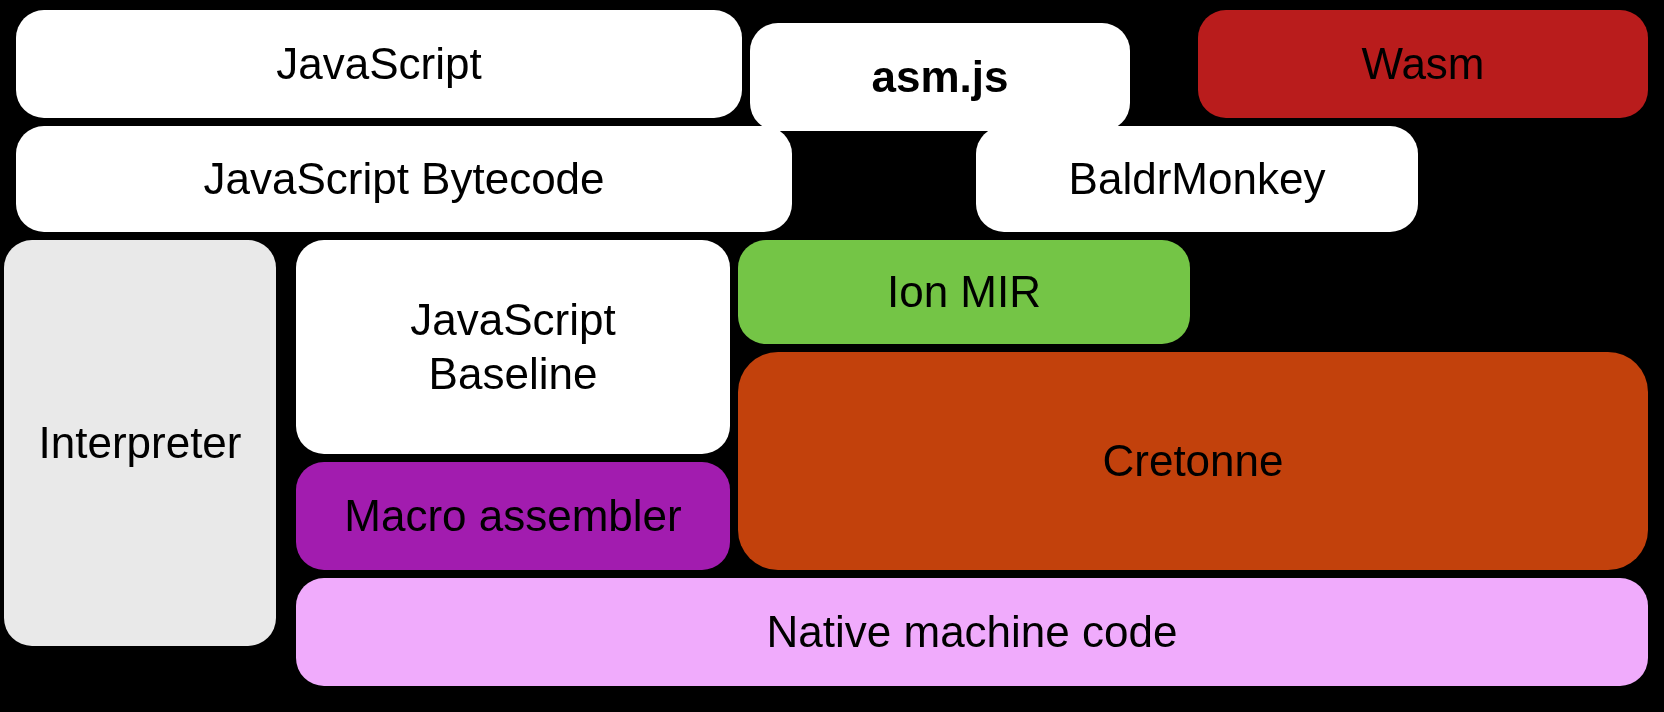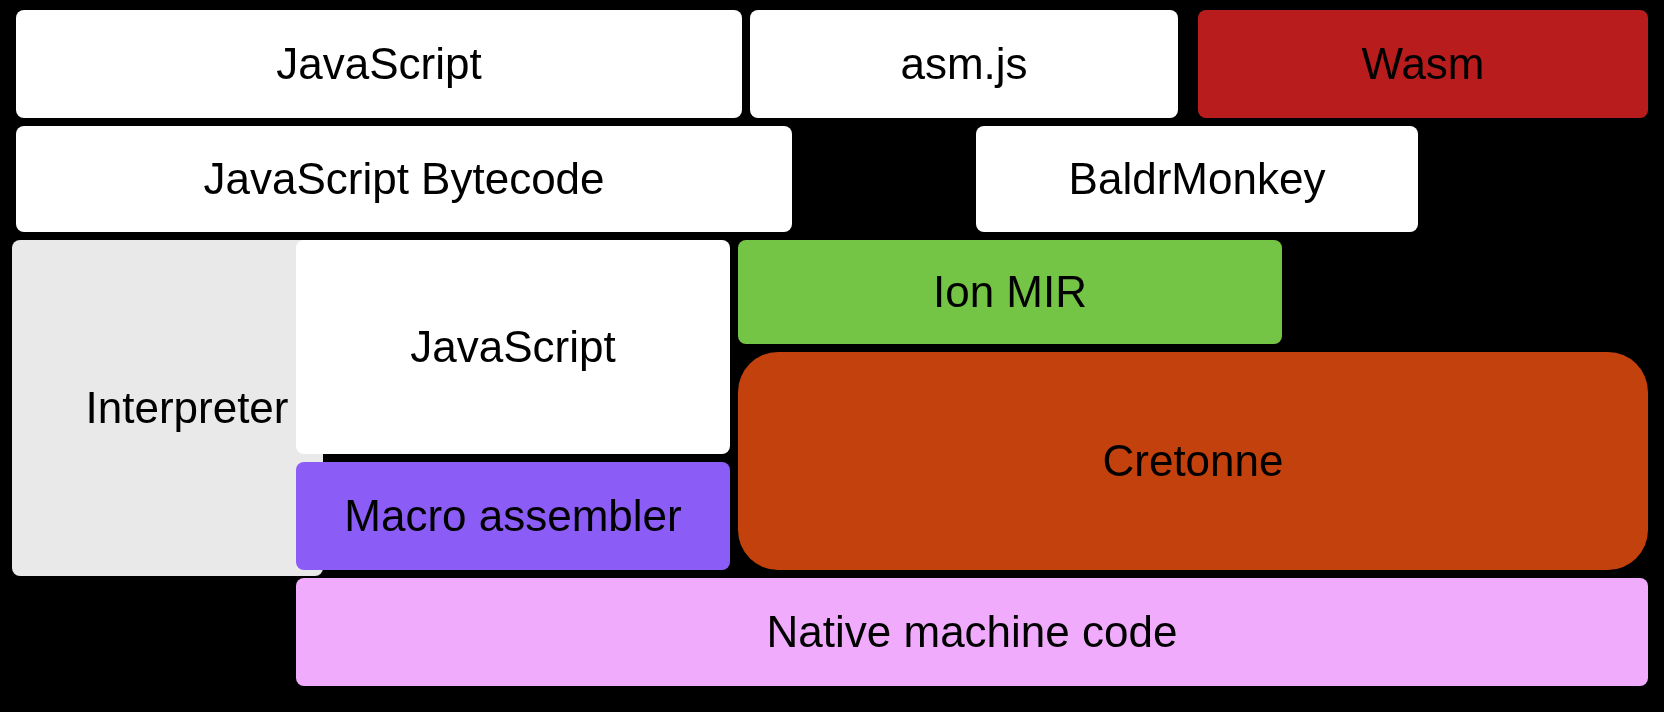--- a/index.html
+++ b/index.html
@@ -10,41 +10,41 @@
   .stage {
     position: relative;
     width: 1664px;
     height: 712px;
     background: #000000;
     font-family: "Liberation Sans", sans-serif;
     overflow: hidden;
   }
   .box {
     position: absolute;
-    border-radius: 8px;
+    border-radius: 28px;
     background: #ffffff;
     color: #000000;
     display: flex;
     flex-direction: column;
     align-items: center;
     justify-content: center;
     text-align: center;
     font-size: 44px;
     line-height: 1.22;
     letter-spacing: 0px;
   }
   
   #b-javascript          { left: 16px;   top: 10px;  width: 726px;  height: 108px; }
-  #b-asmjs               { left: 750px;  top: 10px;  width: 428px;  height: 108px; }
+  #b-asmjs               { left: 750px;  top: 23px;  width: 380px;  height: 108px; font-weight: bold; }
   #b-wasm                { left: 1198px; top: 10px;  width: 450px;  height: 108px; }
   #b-javascript-bytecode { left: 16px;   top: 126px; width: 776px;  height: 106px; text-align: right; }
   #b-baldrmonkey         { left: 976px;  top: 126px; width: 442px;  height: 106px; text-align: right; }
-  #b-interpreter         { left: 12px;   top: 240px; width: 272px;  height: 336px; padding-left: 39px; }
+  #b-interpreter         { left: 4px;   top: 240px; width: 272px;  height: 406px; }
   #b-javascript-baseline { left: 296px;  top: 240px; width: 434px;  height: 214px; }
-  #b-ion-mir             { left: 738px;  top: 240px; width: 544px;  height: 104px; }
+  #b-ion-mir             { left: 738px;  top: 240px; width: 452px;  height: 104px; }
   #b-cretonne            { left: 738px;  top: 352px; width: 910px;  height: 218px; border-radius: 40px; }
   #b-macro-assembler     { left: 296px;  top: 462px; width: 434px;  height: 108px; }
   #b-native-machine-code { left: 296px;  top: 578px; width: 1352px; height: 108px; }
 </style>
 </head>
 <body>
 
 <div class="stage">
 
   <div class="box" id="b-javascript" style="background: rgb(255, 255, 255);">
@@ -66,31 +66,32 @@
   <div class="box" id="b-baldrmonkey" style="background: rgb(255, 255, 255);">
     <span>BaldrMonkey</span>
   </div>
 
   <div class="box" id="b-interpreter" style="background: rgb(233, 233, 233);">
     <span>Interpreter</span>
   </div>
 
   <div class="box" id="b-javascript-baseline" style="background: rgb(255, 255, 255);">
     <span>JavaScript</span>
+    <span>Baseline</span>
   </div>
 
   <div class="box" id="b-ion-mir" style="background: rgb(116, 197, 70);">
     <span>Ion MIR</span>
   </div>
 
   <div class="box" id="b-cretonne" style="background: #c2410c;">
     <span>Cretonne</span>
   </div>
 
-  <div class="box" id="b-macro-assembler" style="background: #8b5cf6;">
+  <div class="box" id="b-macro-assembler" style="background: #a21caf;">
     <span>Macro assembler</span>
   </div>
 
   <div class="box" id="b-native-machine-code" style="background: #f0abfc;">
     <span>Native machine code</span>
   </div>
 
 </div>
 
 </body></html>

